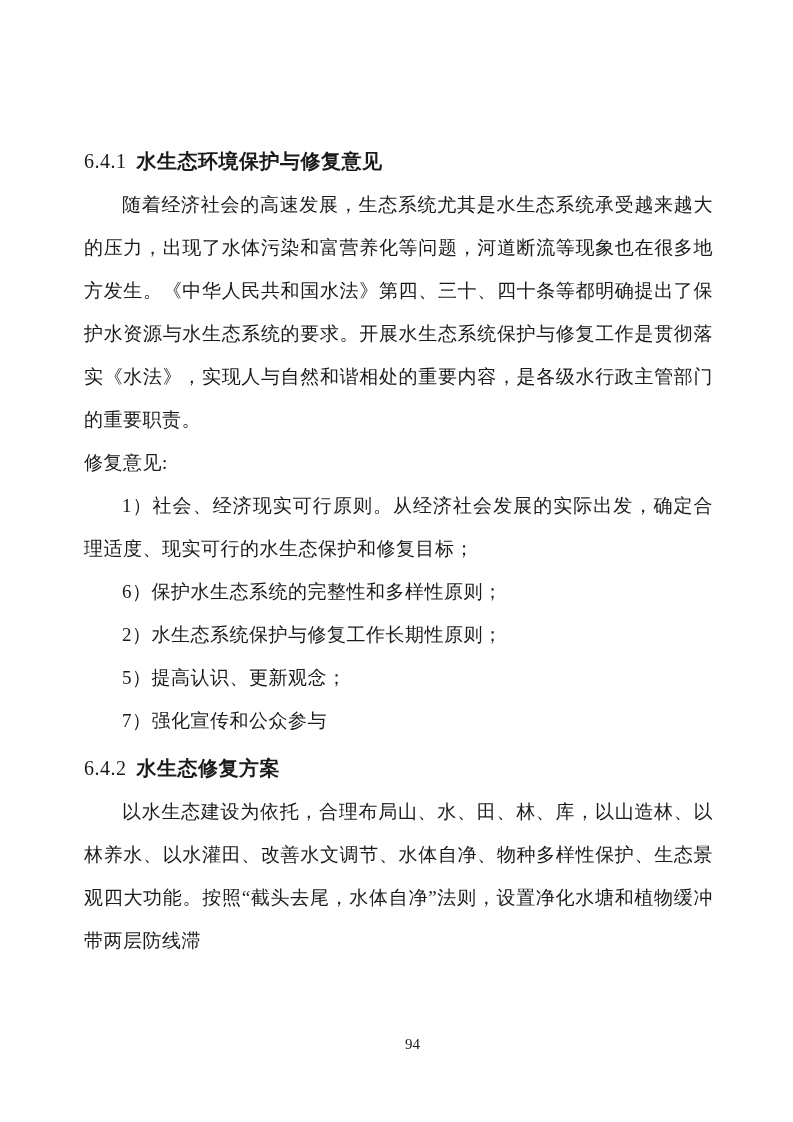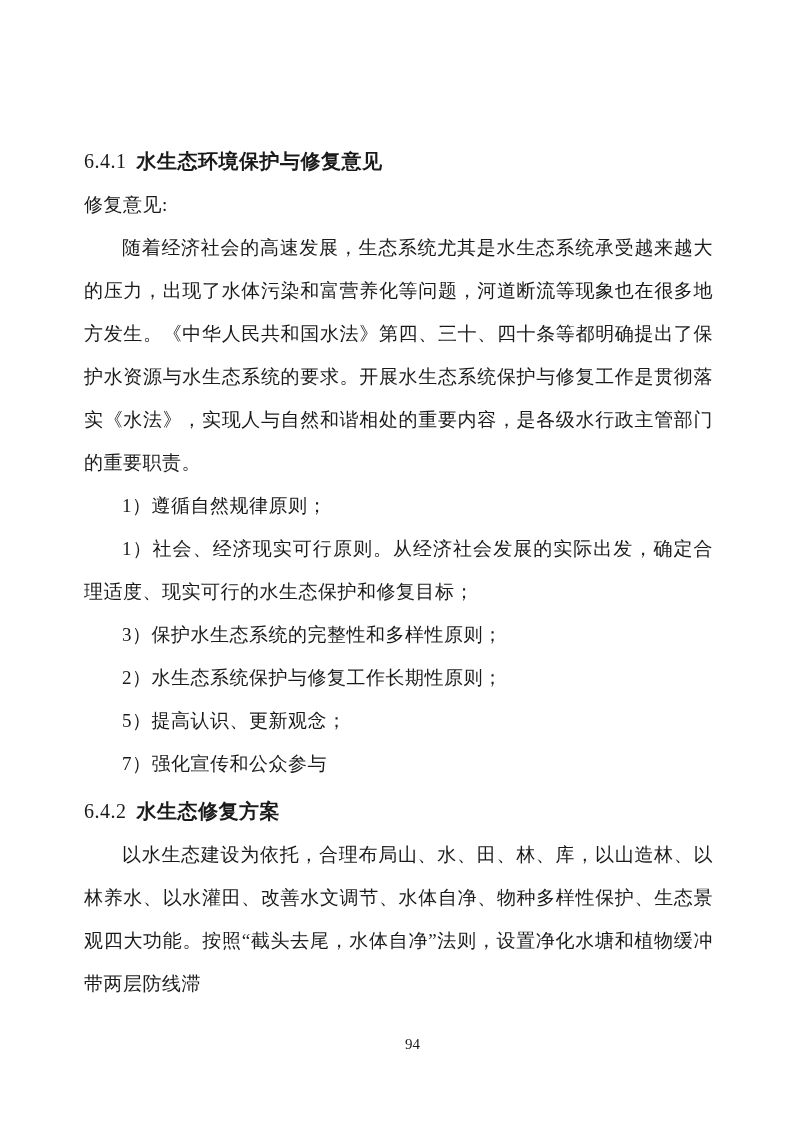--- a/index.html
+++ b/index.html
@@ -67,27 +67,26 @@
 </head>
 <body>
 
 <div class="page">
   <div class="content">
 
     <div class="sec-heading">
       <span class="num">6.4.1</span><span class="ttl">水生态环境保护与修复意见</span>
     </div>
 
+    <p class="body-par">随着经济社会的高速发展，生态系统尤其是水生态系统承受越来越大的压力，出现了水体污染和富营养化等问题，河道断流等现象也在很多地方发生。《中华人民共和国水法》第四、三十、四十条等都明确提出了保护水资源与水生态系统的要求。开展水生态系统保护与修复工作是贯彻落实《水法》，实现人与自然和谐相处的重要内容，是各级水行政主管部门的重要职责。</p>
+
     <p class="body-par no-indent">修复意见:</p>
 
-    <p class="body-par">随着经济社会的高速发展，生态系统尤其是水生态系统承受越来越大的压力，出现了水体污染和富营养化等问题，河道断流等现象也在很多地方发生。《中华人民共和国水法》第四、三十、四十条等都明确提出了保护水资源与水生态系统的要求。开展水生态系统保护与修复工作是贯彻落实《水法》，实现人与自然和谐相处的重要内容，是各级水行政主管部门的重要职责。</p>
-
-    <p class="body-par">1）遵循自然规律原则；</p>
     <p class="body-par">1）社会、经济现实可行原则。从经济社会发展的实际出发，确定合理适度、现实可行的水生态保护和修复目标；</p>
-    <p class="body-par">3）保护水生态系统的完整性和多样性原则；</p>
+    <p class="body-par">6）保护水生态系统的完整性和多样性原则；</p>
     <p class="body-par">2）水生态系统保护与修复工作长期性原则；</p>
     <p class="body-par">5）提高认识、更新观念；</p>
     <p class="body-par">7）强化宣传和公众参与</p>
 
     <div class="sec-heading heading-2">
       <span class="num">6.4.2</span><span class="ttl">水生态修复方案</span>
     </div>
 
     <p class="body-par">以水生态建设为依托，合理布局山、水、田、林、库，以山造林、以林养水、以水灌田、改善水文调节、水体自净、物种多样性保护、生态景观四大功能。按照“截头去尾，水体自净”法则，设置净化水塘和植物缓冲带两层防线滞</p>
 

